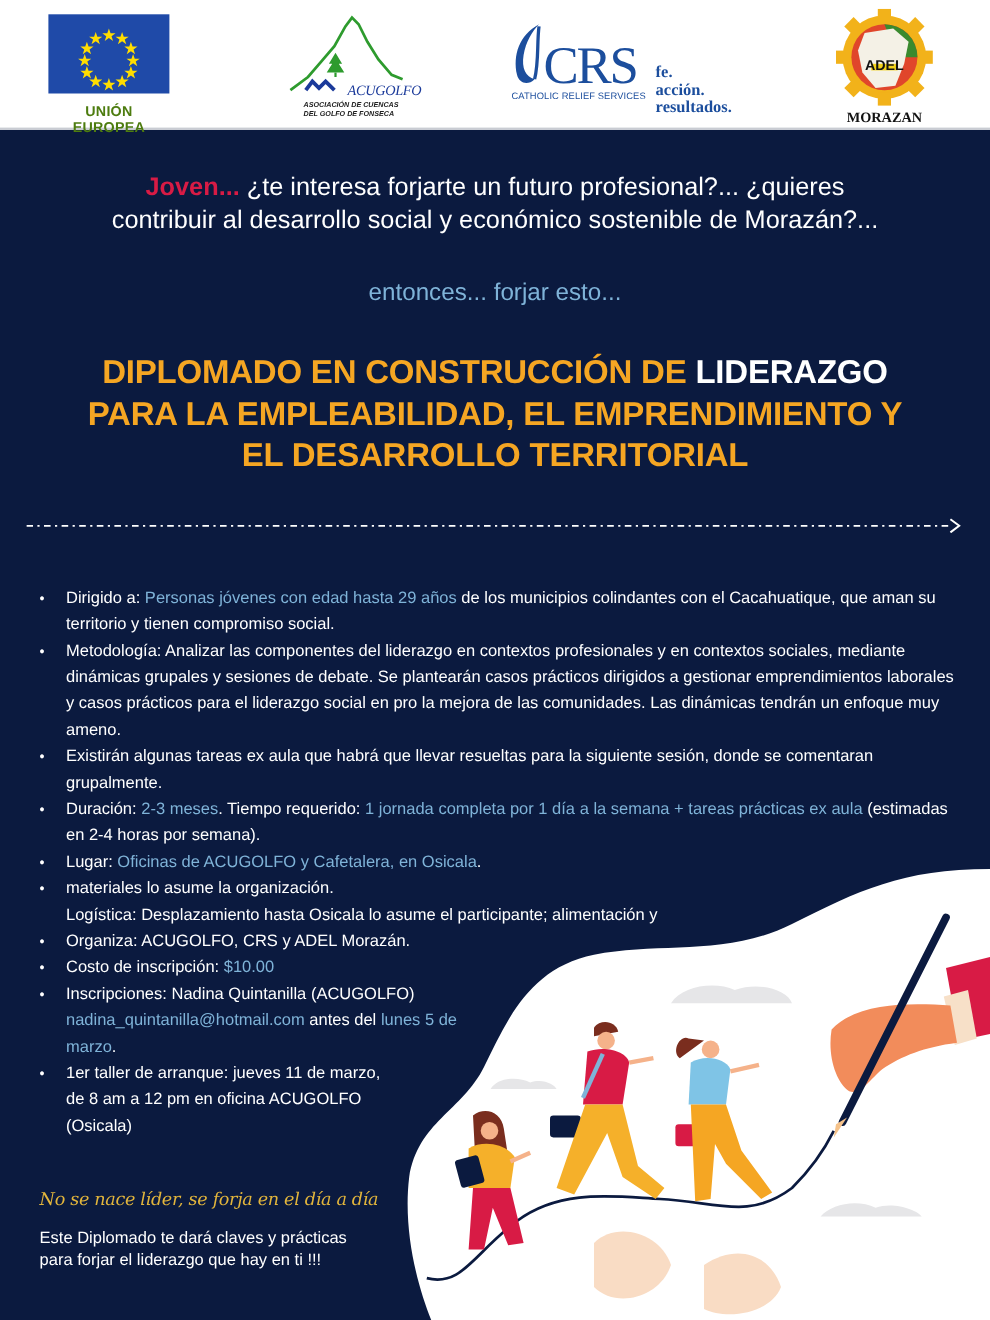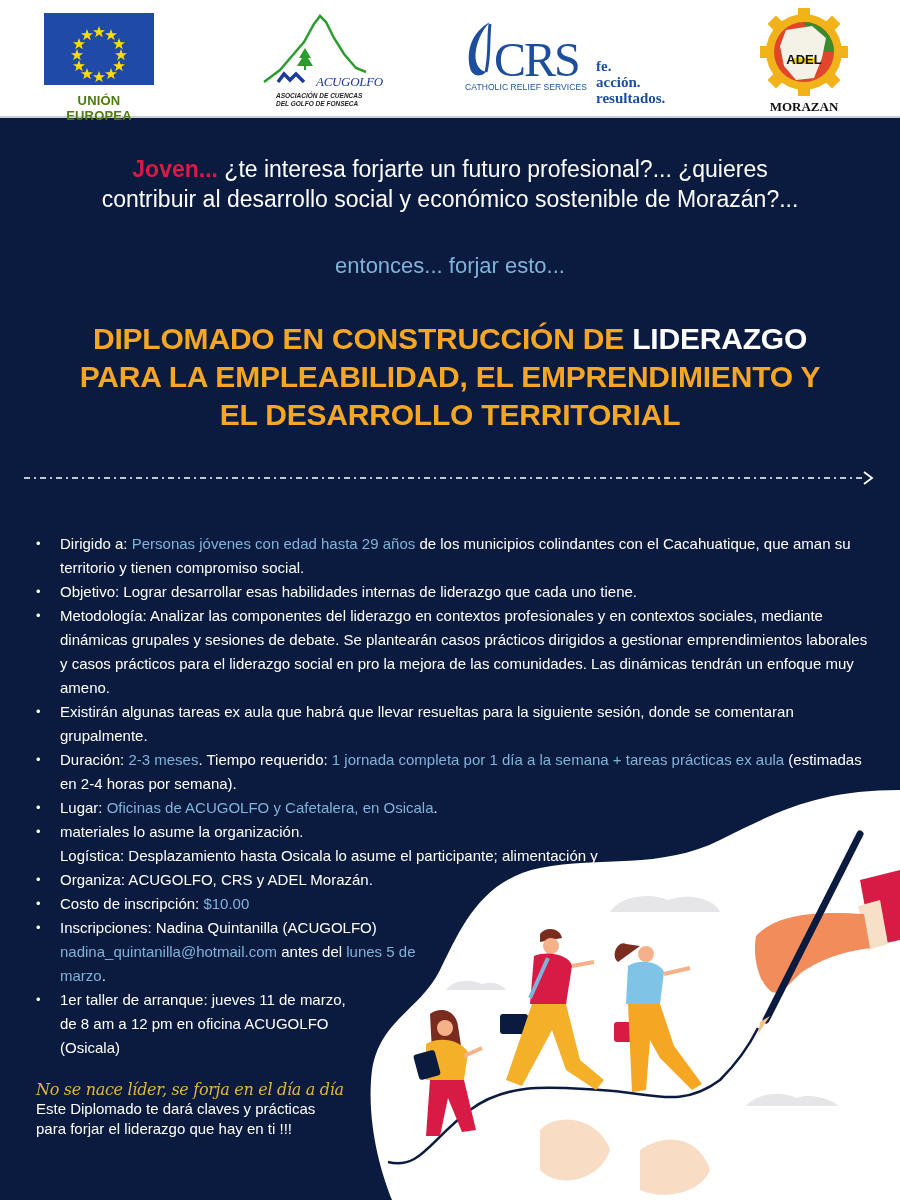--- a/index.html
+++ b/index.html
@@ -94,21 +94,21 @@
 
   
   .illustration { position: absolute; left: 0; top: 0; width: 900px; height: 1200px; pointer-events: none; }
 
   
   .closing { position: absolute; left: 36px; top: 1080px; width: 330px; }
   .slogan {
     font-family: "DejaVu Serif", serif; font-style: italic;
     font-size: 16px; color: #e2b53c; letter-spacing: -0.3px;
   }
-  .closing-text { font-size: 15px; line-height: 20px; color: #ffffff; margin-top: 0; }
+  .closing-text { font-size: 15px; line-height: 20px; color: #ffffff; margin-top: 17px; }
 </style>
 </head>
 <body>
 
 <header class="logo-bar">
   <div class="logo eu-logo">
     <div class="eu-flag">
       <svg width="110" height="72" viewBox="0 0 110 72">
         <g fill="#ffdd00">
           <polygon points="55,13 56.5,17.3 61,17.3 57.4,20 58.8,24.3 55,21.6 51.2,24.3 52.6,20 49,17.3 53.5,17.3"></polygon>
@@ -241,21 +241,20 @@
   <div>EL DESARROLLO TERRITORIAL</div>
 </h1>
 
 <svg class="divider" width="850" height="14" viewBox="0 0 850 14">
   <line x1="0" y1="7" x2="838" y2="7" stroke="#ffffff" stroke-width="1.6" stroke-dasharray="6 4 2 4"></line>
   <polyline points="840,1 848,7 840,13" fill="none" stroke="#ffffff" stroke-width="1.8"></polyline>
 </svg>
 
 <ul class="details">
   <li><span>Dirigido a: </span><span class="hl">Personas jóvenes con edad hasta 29 años</span><span> de los municipios colindantes con el Cacahuatique, que aman su territorio y tienen compromiso social.</span></li>
-  <li>Objetivo: Lograr desarrollar esas habilidades internas de liderazgo que cada uno tiene.</li>
   <li>Metodología: Analizar las componentes del liderazgo en contextos profesionales y en contextos sociales, mediante dinámicas grupales y sesiones de debate. Se plantearán casos prácticos dirigidos a gestionar emprendimientos laborales y casos prácticos para el liderazgo social en pro la mejora de las comunidades. Las dinámicas tendrán un enfoque muy ameno.</li>
   <li>Existirán algunas tareas ex aula que habrá que llevar resueltas para la siguiente sesión, donde se comentaran grupalmente.</li>
   <li><span>Duración: </span><span class="hl">2-3 meses</span><span>. Tiempo requerido: </span><span class="hl">1 jornada completa por 1 día a la semana + tareas prácticas ex aula</span><span> (estimadas en 2-4 horas por semana).</span></li>
   <li><span>Lugar: </span><span class="hl">Oficinas de ACUGOLFO y Cafetalera, en Osicala</span><span>.</span></li>
   <li>
       <div>materiales lo asume la organización.</div>
       <div>Logística: Desplazamiento hasta Osicala lo asume el participante; alimentación y</div>
     </li>
   <li>Organiza: ACUGOLFO, CRS y ADEL Morazán.</li>
   <li><span>Costo de inscripción: </span><span class="hl">$10.00</span></li>

